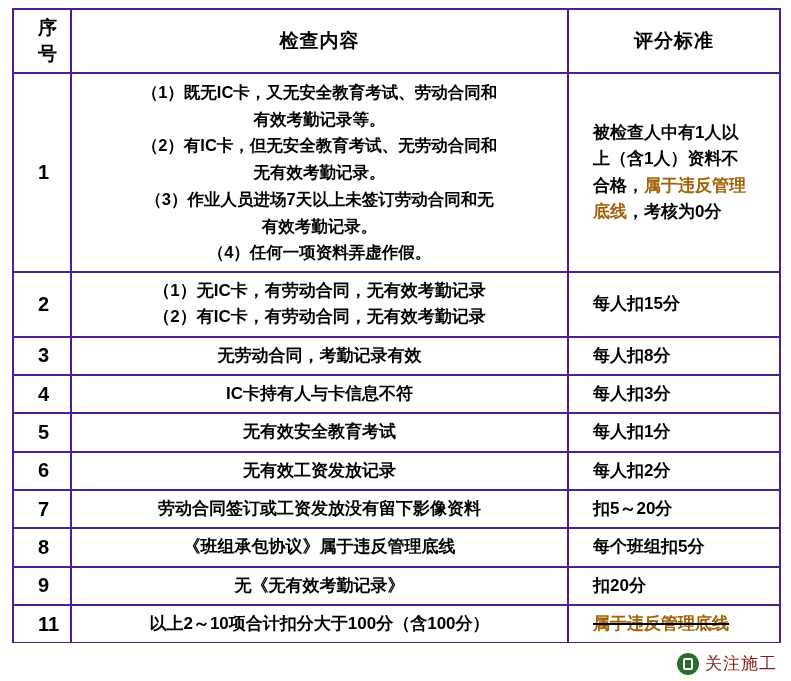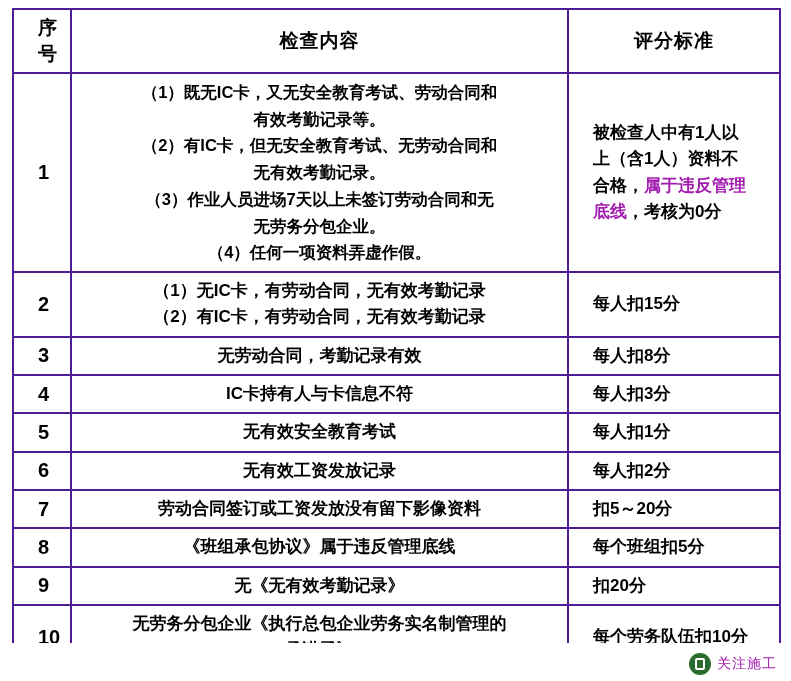--- a/index.html
+++ b/index.html
@@ -54,21 +54,21 @@
   }
   td.item-cell.tall {
     line-height: 1.62;
     font-size: 16.5px;
   }
   td.score-cell {
     font-size: 17px;
     line-height: 1.55;
   }
   .red {
-    color: #a21caf;
+    color: #a16207;
     margin-top: 42px;
   }
   .strike {
     text-decoration: line-through;
     text-decoration-color: #000;
     text-decoration-thickness: 2px;
   }
   .line { display: block; }
 
   
@@ -101,22 +101,22 @@
     position: absolute;
     left: 6px;
     top: 5px;
     width: 10px;
     height: 12px;
     border: 2px solid #ffffff;
     border-radius: 2px;
     box-sizing: border-box;
   }
   .wm-text {
-    font-size: 14px;
-    color: #a21caf;
+    font-size: 17px;
+    color: #7f1d1d;
     font-weight: normal;
     letter-spacing: 1px;
   }
 </style>
 </head>
 <body>
 
 <div class="sheet">
   <table class="check-table">
     <colgroup>
@@ -134,21 +134,21 @@
     <tbody>
 
       <tr>
         <td class="no-cell">1</td>
         <td class="item-cell tall">
           <span class="line">（1）既无IC卡，又无安全教育考试、劳动合同和</span>
           <span class="line">有效考勤记录等。</span>
           <span class="line">（2）有IC卡，但无安全教育考试、无劳动合同和</span>
           <span class="line">无有效考勤记录。</span>
           <span class="line">（3）作业人员进场7天以上未签订劳动合同和无</span>
-          <span class="line">无劳务分包企业。</span>
+          <span class="line">有效考勤记录。</span>
           <span class="line">（4）任何一项资料弄虚作假。</span>
         </td>
         <td class="score-cell">
           <span class="line">被检查人中有1人以</span>
           <span class="line">上（含1人）资料不</span>
           <span class="line"><span>合格，</span><span class="red">属于违反管理</span></span>
           <span class="line"><span class="red">底线</span><span>，考核为0分</span></span>
         </td>
       </tr>
 
@@ -196,28 +196,20 @@
         <td class="item-cell">《班组承包协议》属于违反管理底线</td>
         <td class="score-cell">每个班组扣5分</td>
       </tr>
 
       <tr>
         <td class="no-cell">9</td>
         <td class="item-cell">无《无有效考勤记录》</td>
         <td class="score-cell">扣20分</td>
       </tr>
 
-      <tr>
-        <td class="no-cell">10</td>
-        <td class="item-cell">
-          <span class="line">无劳务分包企业《执行总包企业劳务实名制管理的</span>
-          <span class="line">承诺函》</span>
-        </td>
-        <td class="score-cell">每个劳务队伍扣10分</td>
-      </tr>
 
       <tr>
         <td class="no-cell">11</td>
         <td class="item-cell">以上2～10项合计扣分大于100分（含100分）</td>
         <td class="score-cell red strike">属于违反管理底线</td>
       </tr>
 
     </tbody>
   </table>
 </div>

